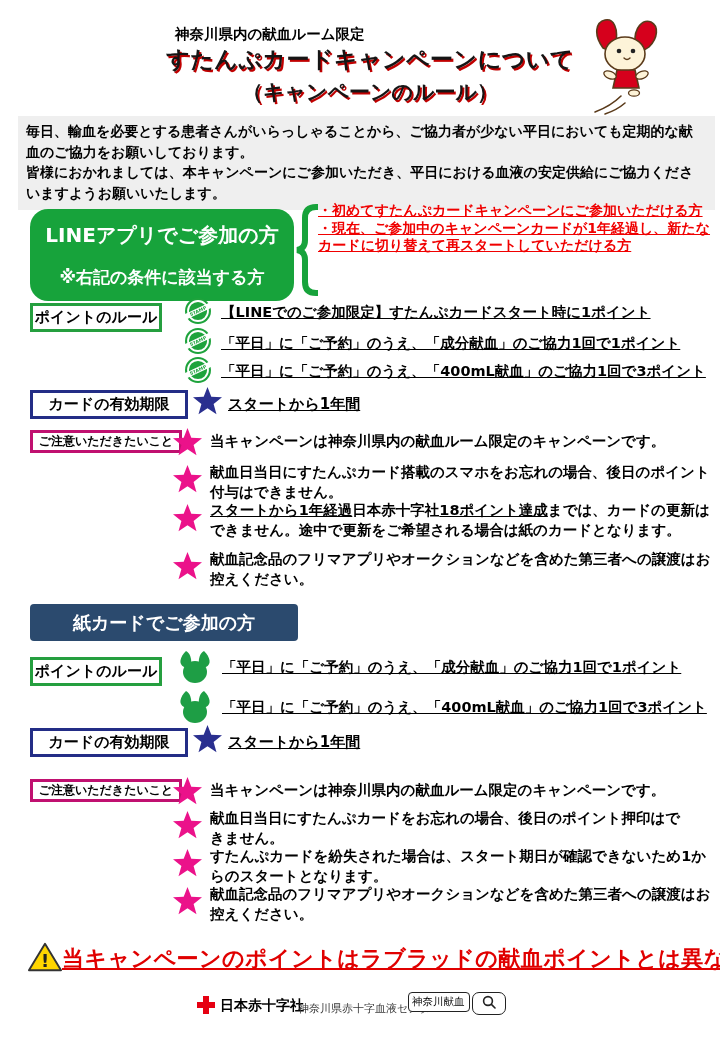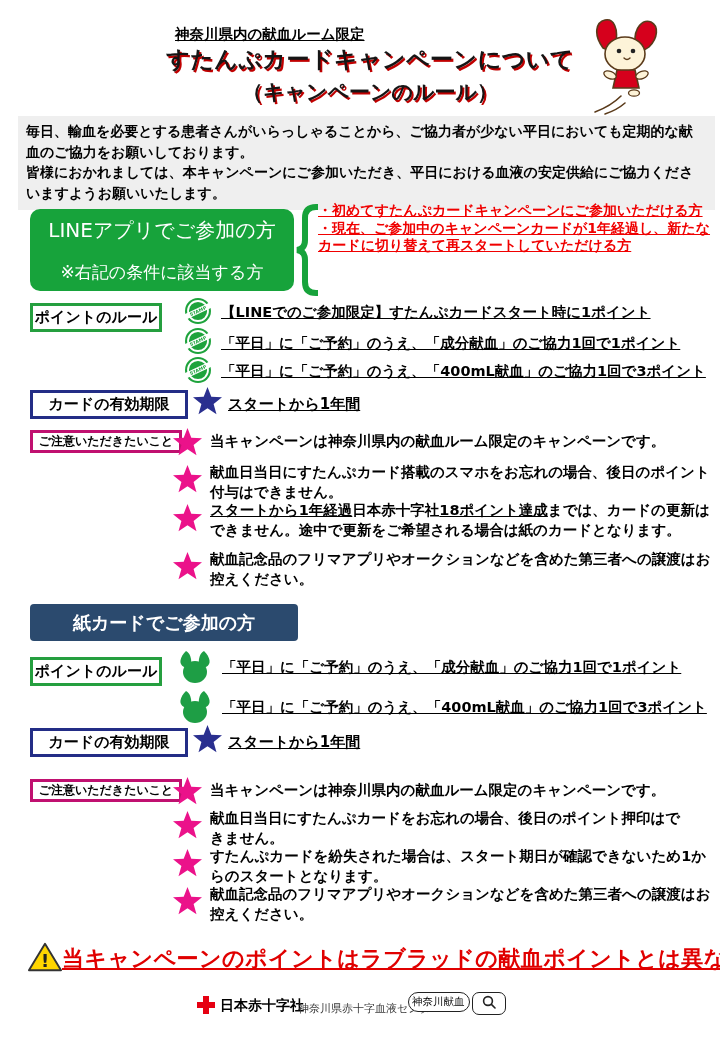--- a/index.html
+++ b/index.html
@@ -1,30 +1,30 @@
 <!DOCTYPE html>
 <html><head>
 <meta charset="utf-8">
 <style>
   html,body{margin:0;padding:0;background:#fff;}
   .page{position:relative;width:720px;height:1040px;background:#fff;overflow:hidden;
         font-family:"DejaVu Sans","Liberation Sans",sans-serif;color:#000;}
   .abs{position:absolute;}
 
-  .limited{left:175px;top:25px;font-size:14.5px;font-weight:bold;text-decoration:underline;}
+  .limited{left:175px;top:25px;font-size:14.5px;font-weight:bold;}
   .title-wrap{left:70px;top:44px;width:600px;text-align:center;}
   .main-title{font-size:23px;font-weight:bold;color:#151515;text-shadow:1.8px 1.8px 0 #c00000;letter-spacing:.5px;}
   .sub-title{font-size:21px;font-weight:bold;color:#151515;text-shadow:1.8px 1.8px 0 #c00000;margin-top:3px;}
   .mascot{left:583px;top:18px;}
 
   .intro{left:18px;top:116px;width:668px;background:#efefef;padding:5px 21px 7px 8px;
          font-size:14px;font-weight:bold;line-height:20.5px;}
 
-  .line-box{left:30px;top:209px;width:264px;height:82px;background:#17a33b;border-radius:10px;
-            display:flex;flex-direction:column;align-items:center;justify-content:center;color:#fff;font-weight:normal;}
+  .line-box{left:30px;top:209px;width:264px;height:92px;background:#17a33b;border-radius:18px;
+            display:flex;flex-direction:column;align-items:center;justify-content:center;color:#fff;font-weight:bold;}
   .line-box .l1{font-size:20px;}
   .line-box .l2{font-size:17px;margin-top:17px;}
   .brace{left:294px;top:203px;}
   .conditions{left:318px;top:202px;width:400px;font-size:14px;font-weight:bold;line-height:17.5px;color:#f00000;}
   .conditions div{text-decoration:underline;}
 
   .label-box{background:#fff;text-align:center;font-weight:bold;display:flex;align-items:center;justify-content:center;}
   .green-b{border:3px solid #259f3f;}
   .navy-b{border:3px solid #232d86;}
   .magenta-b{border:3px solid #c01070;}
@@ -33,21 +33,21 @@
   .note-text{font-size:14.5px;font-weight:bold;line-height:20px;width:505px;}
   .bu{text-decoration:underline;}
 
   .paper-head{left:30px;top:604px;width:268px;height:37px;background:#2b4a6e;border-radius:4px;
               display:flex;align-items:center;justify-content:center;color:#fff;font-weight:bold;font-size:18px;}
 
   .warn-text{left:62px;top:944px;font-size:22px;font-weight:bold;color:#e00000;text-decoration:underline;white-space:nowrap;letter-spacing:.5px;}
 
   .footer-org{left:220px;top:997px;font-size:14px;font-weight:bold;}
   .footer-center{left:298px;top:1001px;font-size:11px;color:#3a3a3a;}
-  .search-input{left:408px;top:992px;width:54px;height:18px;border:1.5px solid #222;border-radius:10px;
+  .search-input{left:408px;top:992px;width:54px;height:18px;border:1.5px solid #222;border-radius:4px;
                 font-size:10.5px;padding:0 3px;font-family:inherit;}
   .search-button{left:472px;top:992px;width:32px;height:21px;border:1.5px solid #222;border-radius:7px;
                  display:flex;align-items:center;justify-content:center;background:#fff;cursor:pointer;}
 </style>
 </head>
 <body>
 
 <div class="page">
 
   <div class="abs limited">神奈川県内の献血ルーム限定</div>

